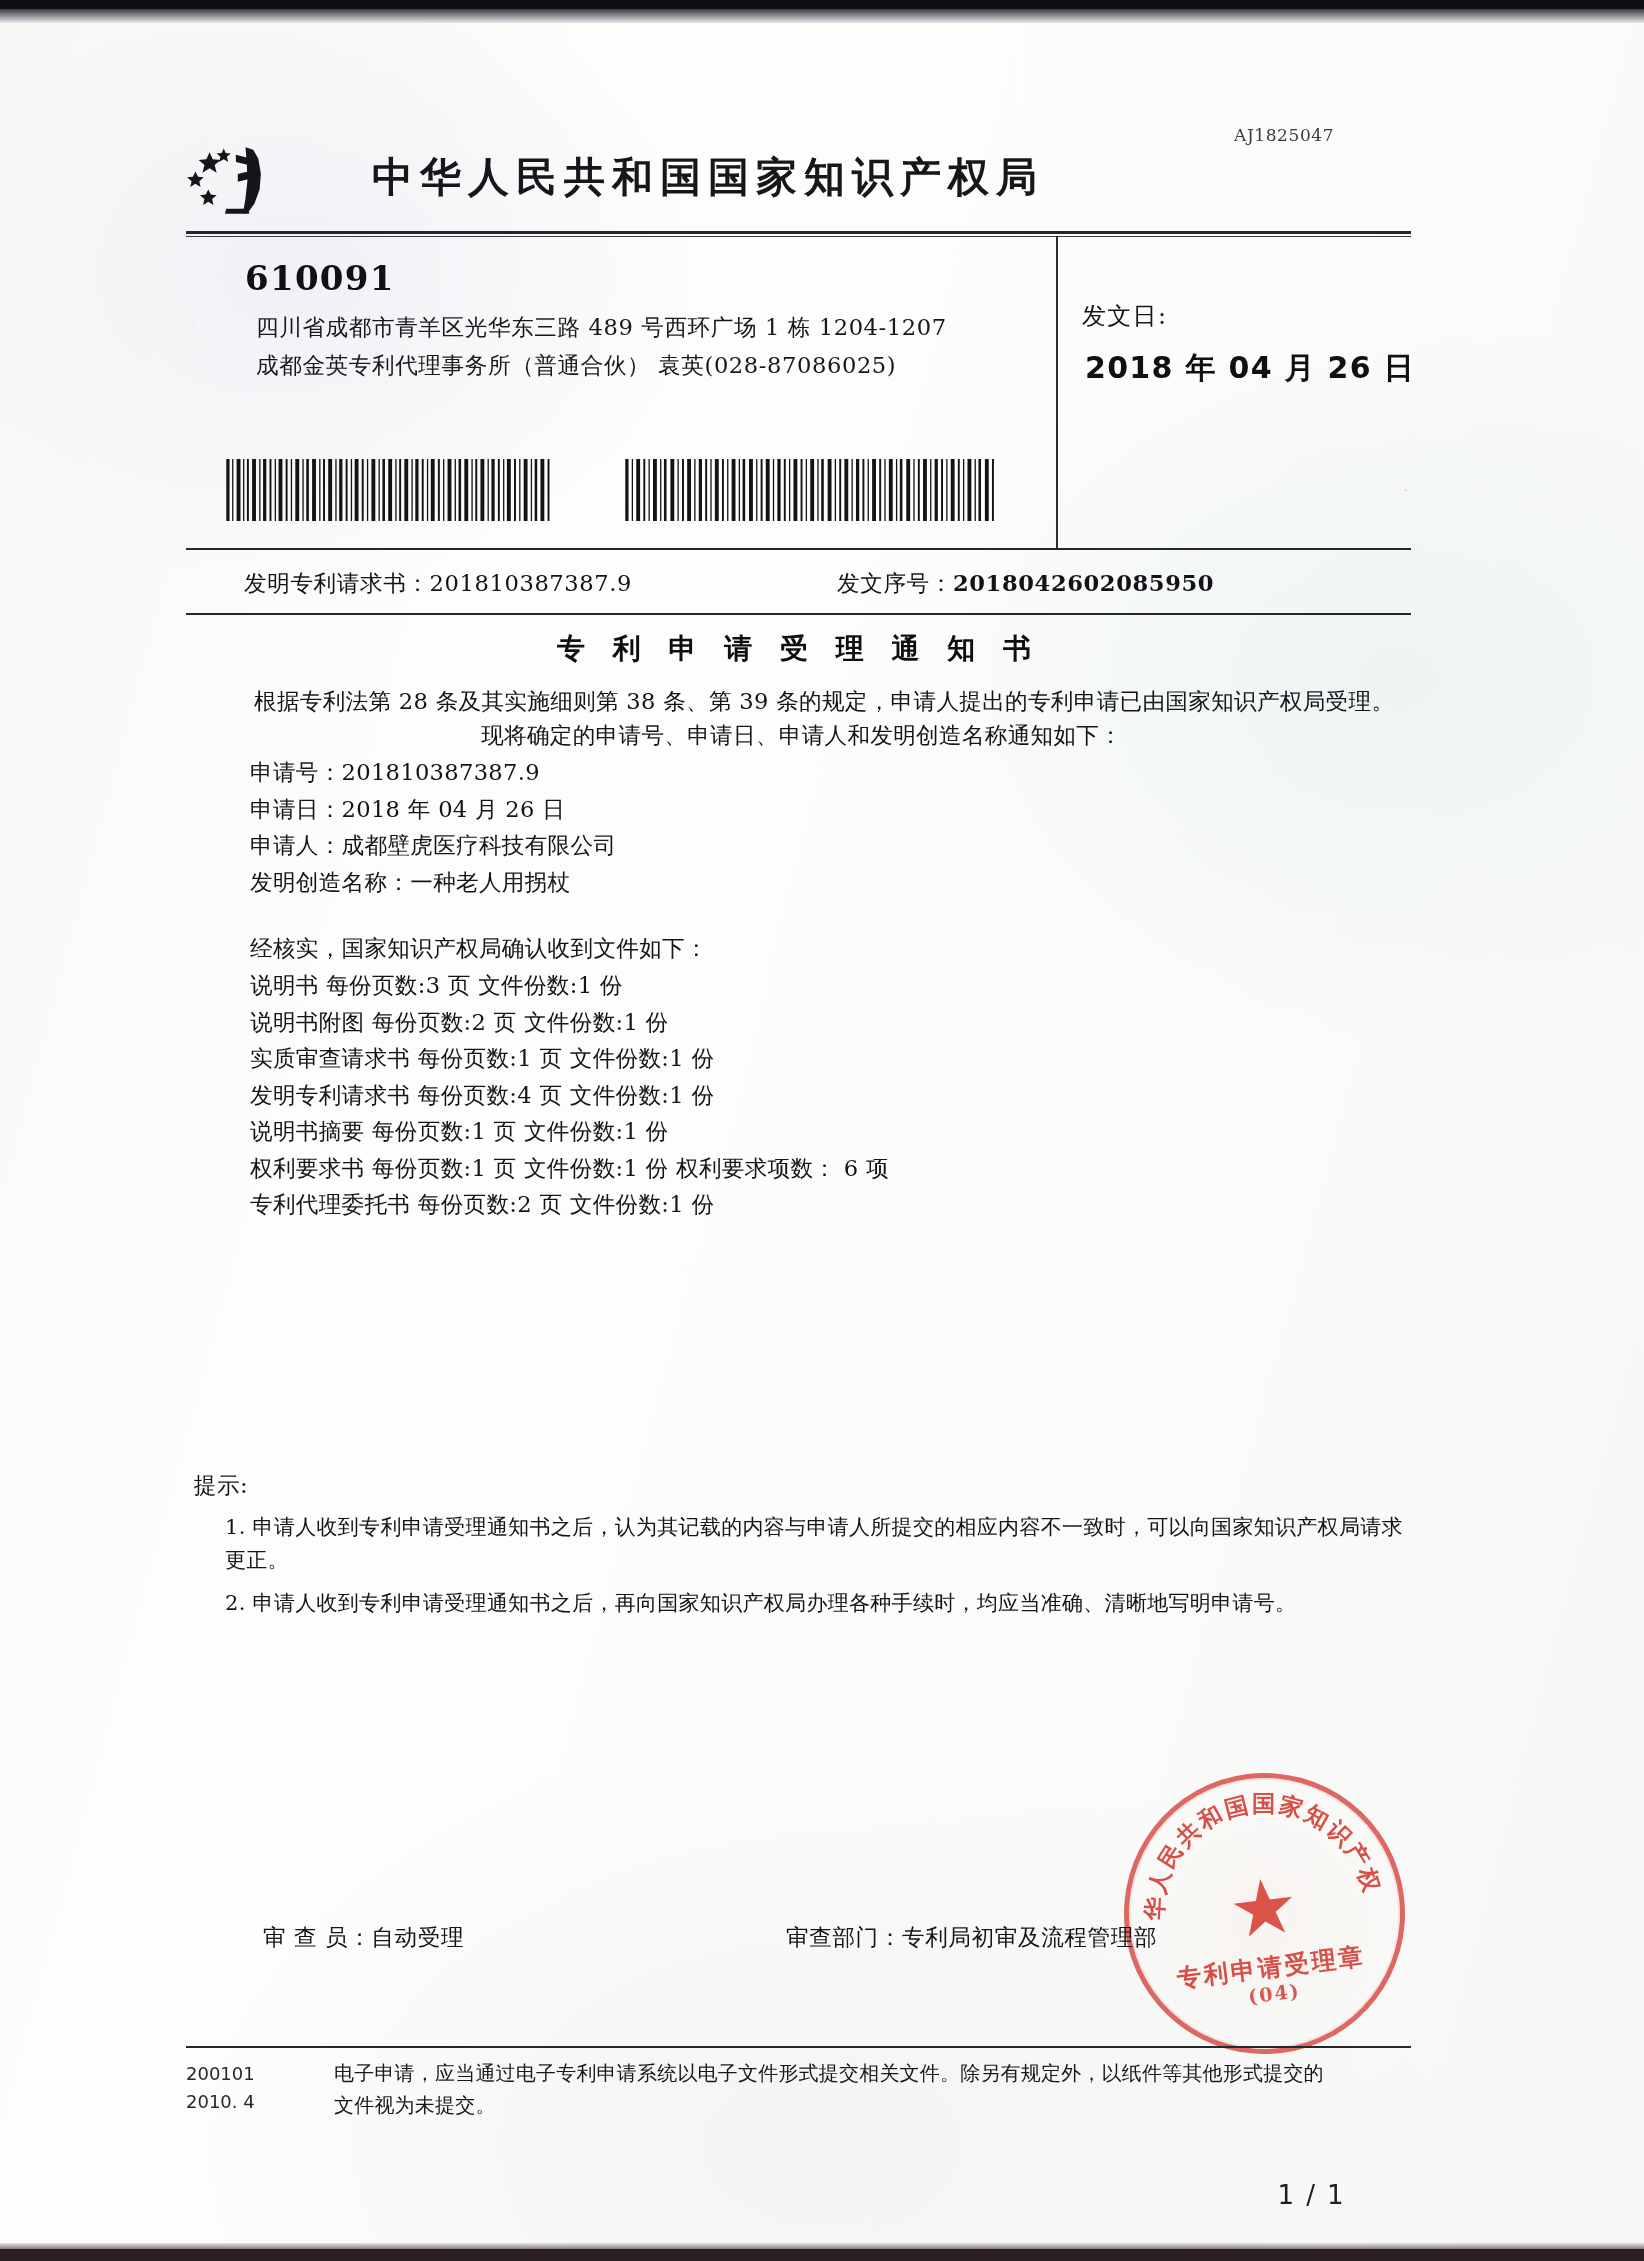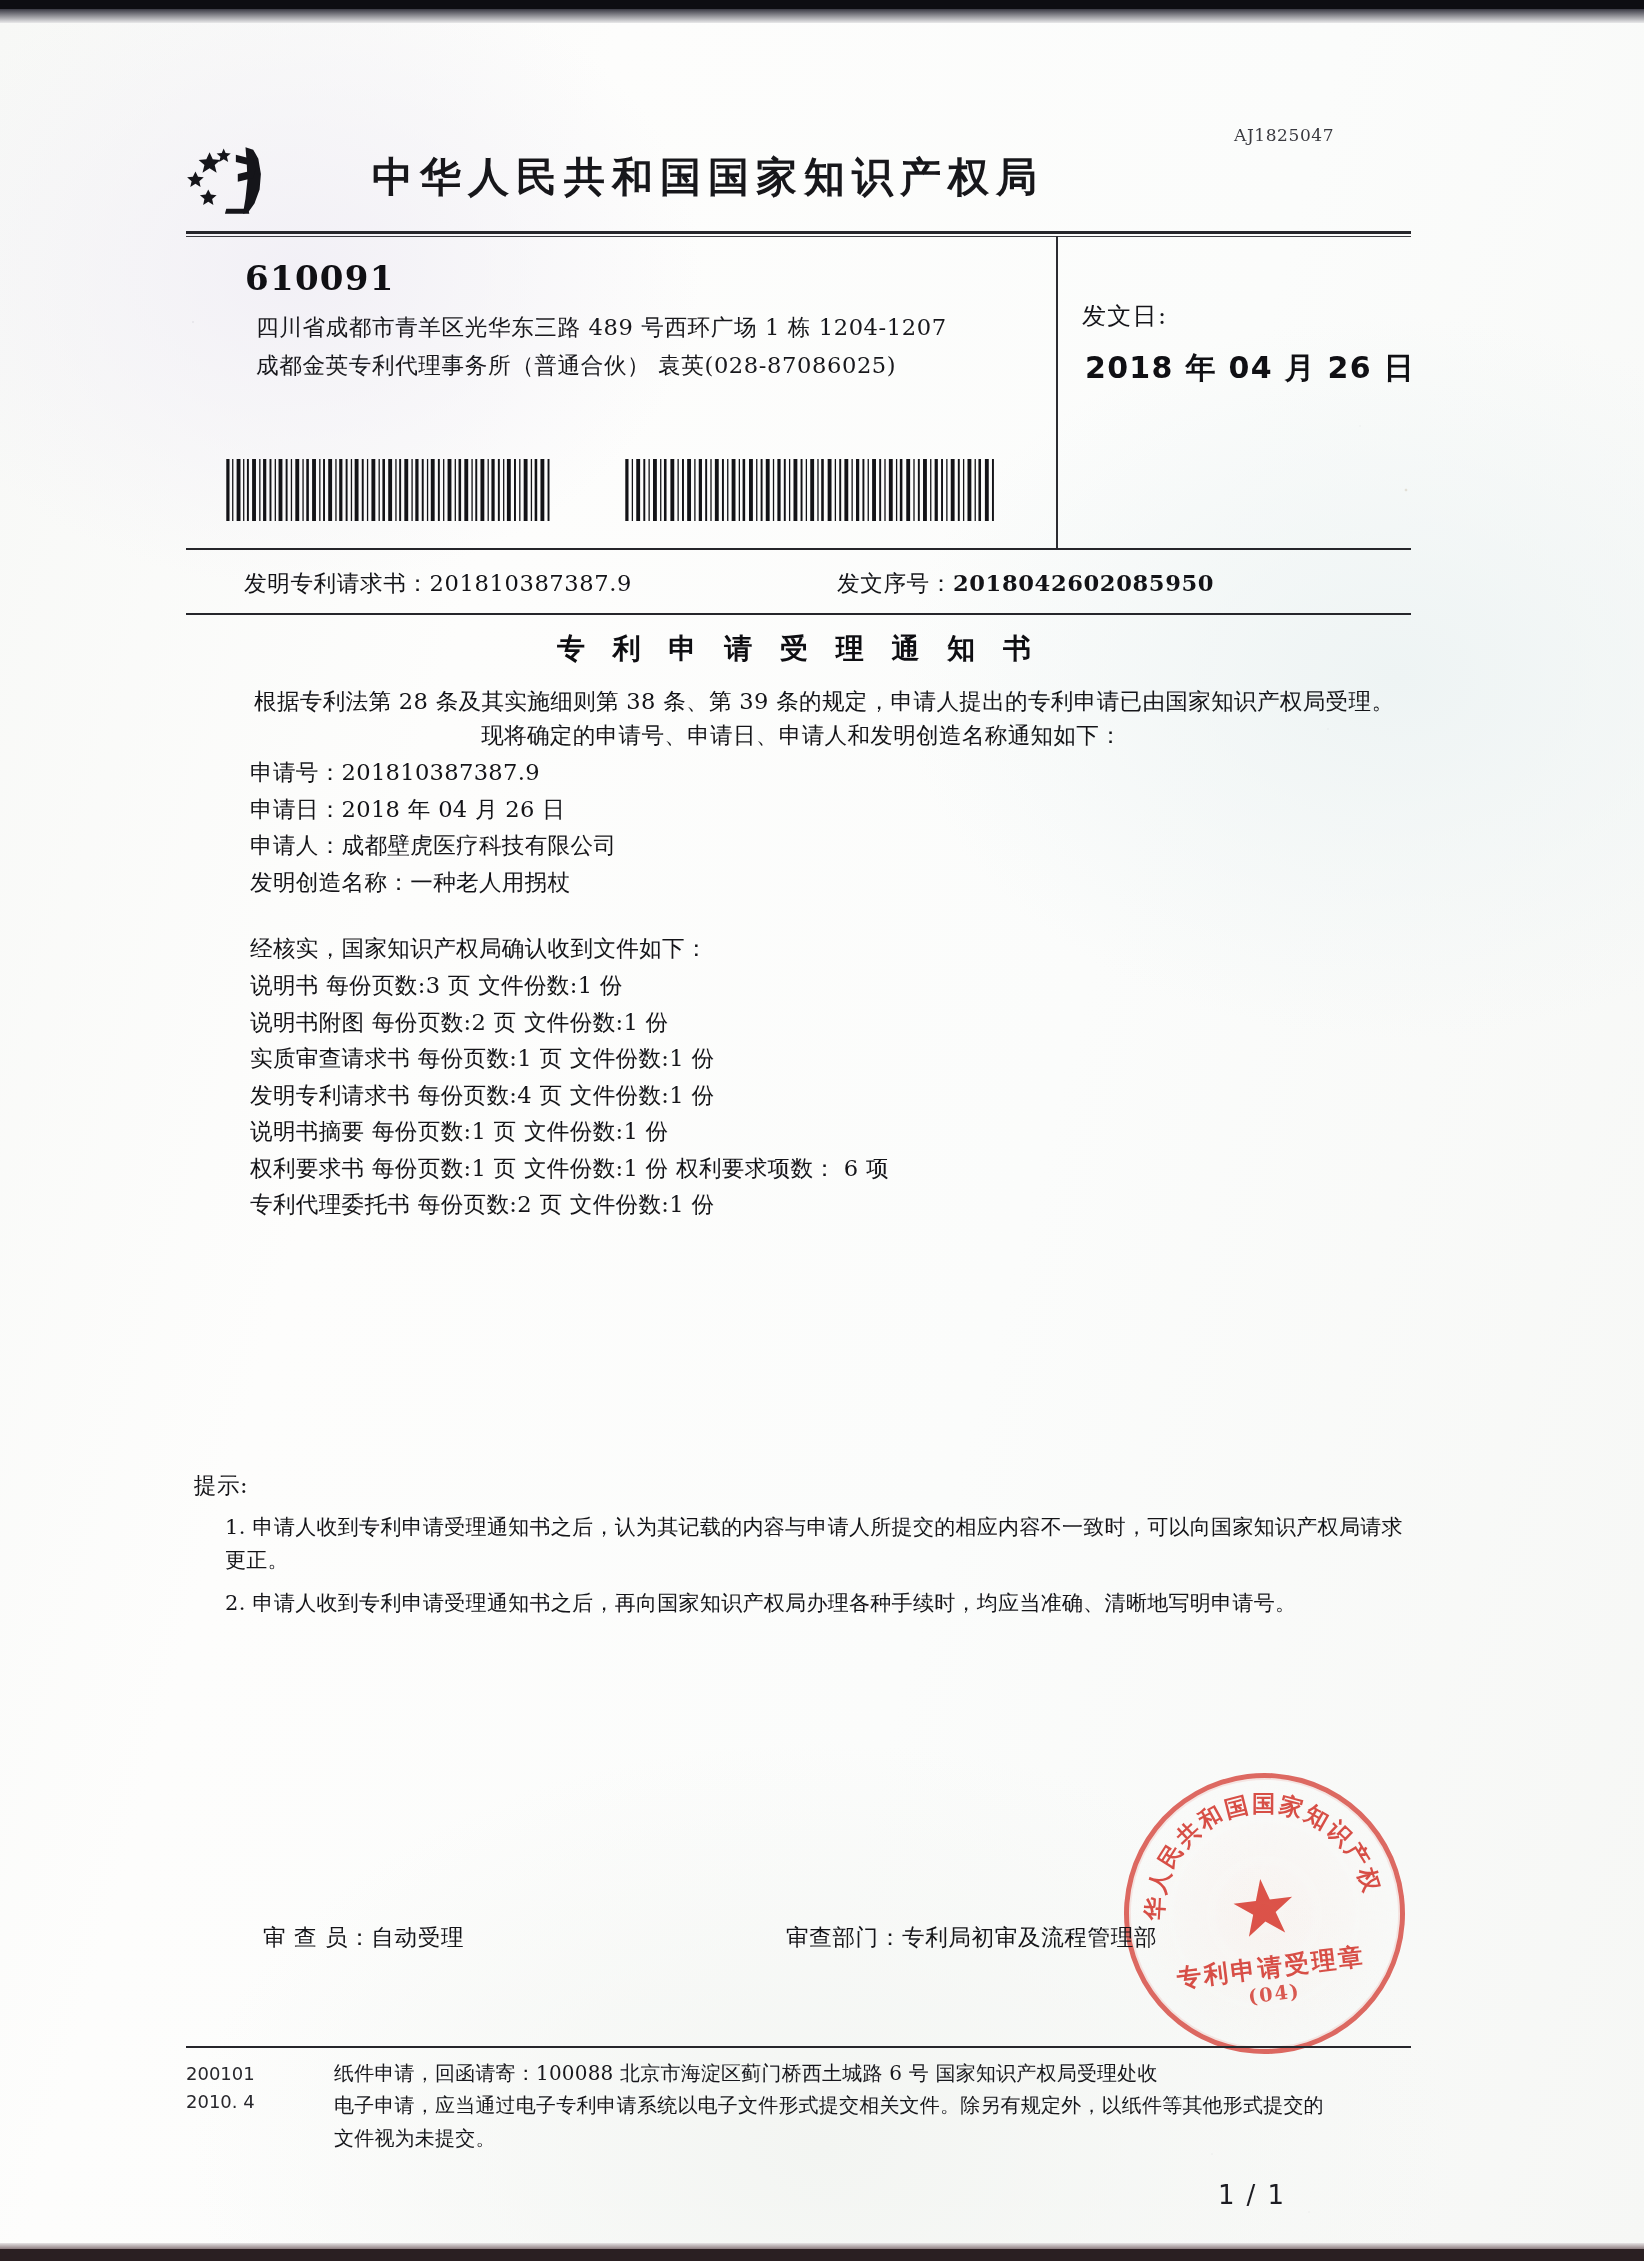--- a/index.html
+++ b/index.html
@@ -183,21 +183,21 @@
   .footer{position:absolute;left:0;top:1960px;width:1225px;}
   .footer .fl{
     position:absolute;left:0;top:2.6px;
     font-family:"DejaVu Sans", sans-serif;font-size:18px;color:#27272c;line-height:1.6;
   }
   .footer .fr{
     position:absolute;left:148px;top:0;width:1032px;
     font-family:"DejaVu Serif", serif;font-size:20px;color:#17171c;line-height:1.62;letter-spacing:0.2px;
   }
   .pageno{
-    position:absolute;left:1032px;top:2083px;width:187px;text-align:left;
+    position:absolute;left:1032px;top:2083px;width:187px;text-align:center;
     font-family:"DejaVu Sans", sans-serif;font-size:26px;color:#1c1c22;letter-spacing:1.9px;
   }
 </style>
 </head>
 <body>
 
 <div id="scan">
 
   <div class="scan-edge top"></div>
   <div class="scan-edge top2"></div>
@@ -440,21 +440,20 @@
     </div>
 
     <div class="rule4"></div>
 
     <div class="footer">
       <div class="fl">
         <div>200101</div>
         <div>2010. 4</div>
       </div>
       <div class="fr">
-        <div>纸件申请，回函请寄：100088 北京市海淀区蓟门桥西土城路 6 号   国家知识产权局受理处收</div>
         <div>电子申请，应当通过电子专利申请系统以电子文件形式提交相关文件。除另有规定外，以纸件等其他形式提交的</div>
         <div>文件视为未提交。</div>
       </div>
     </div>
 
     <div class="pageno">1 / 1</div>
 
   </div>
 </div>
 

